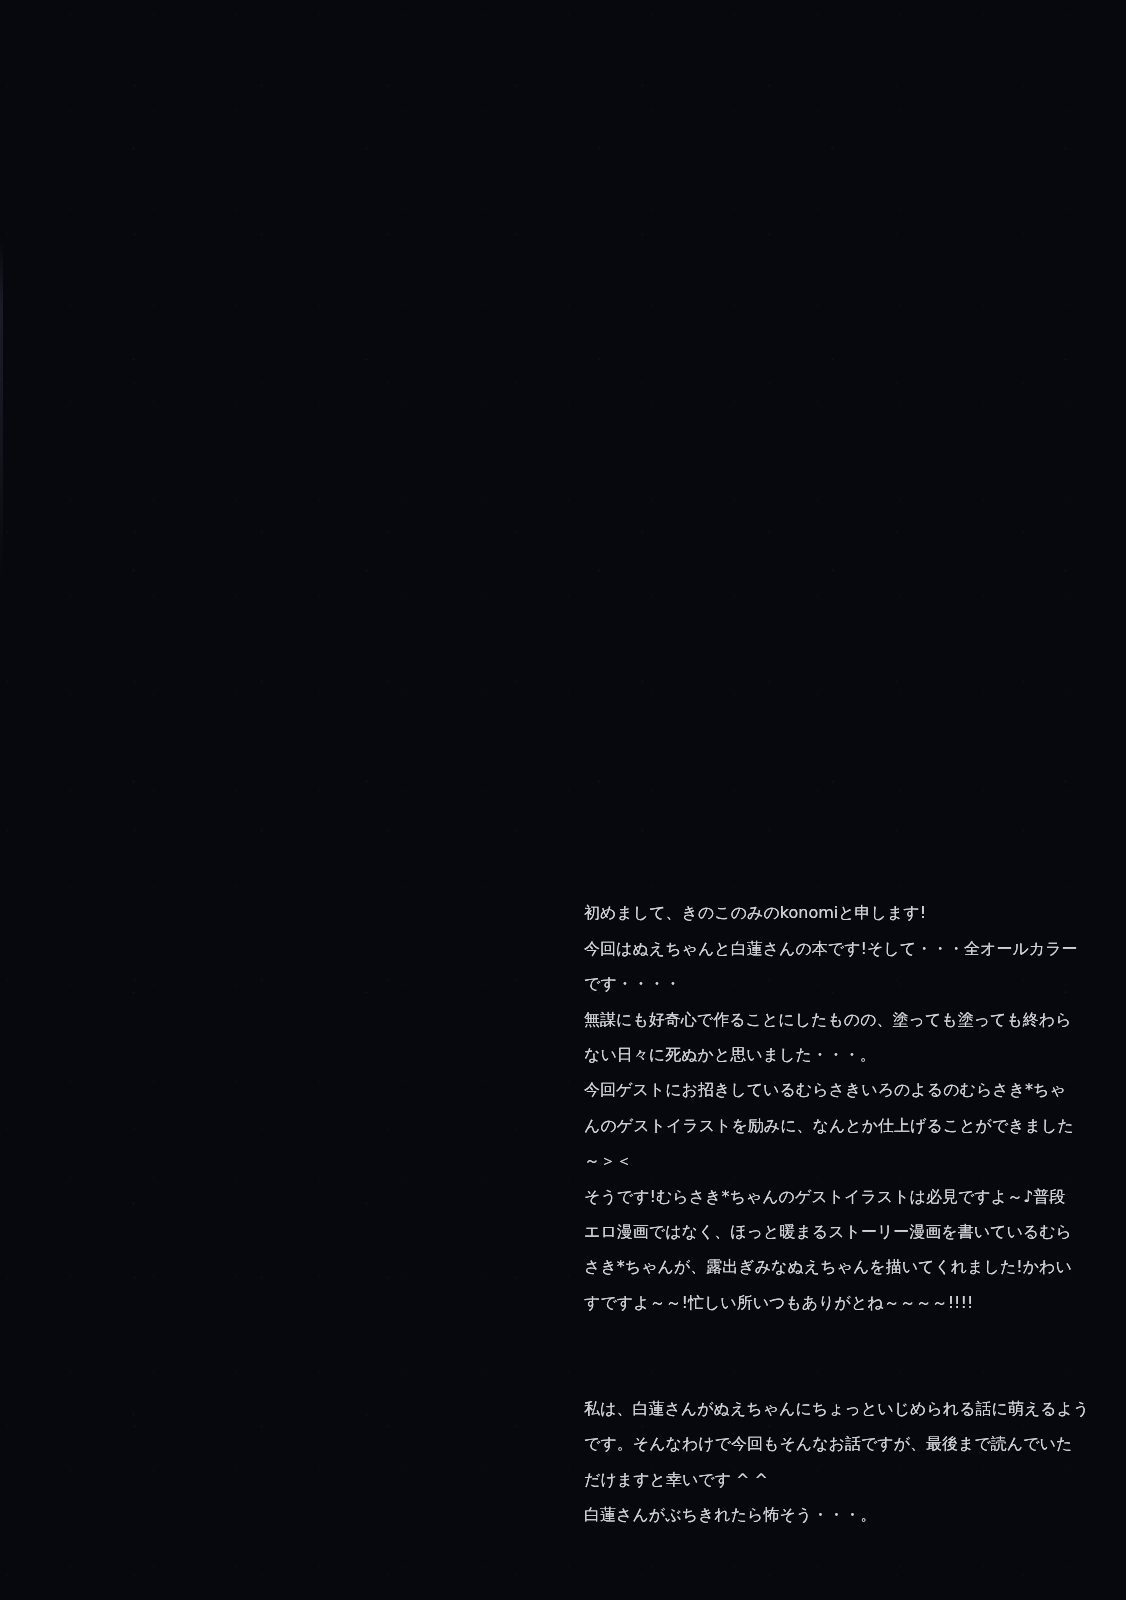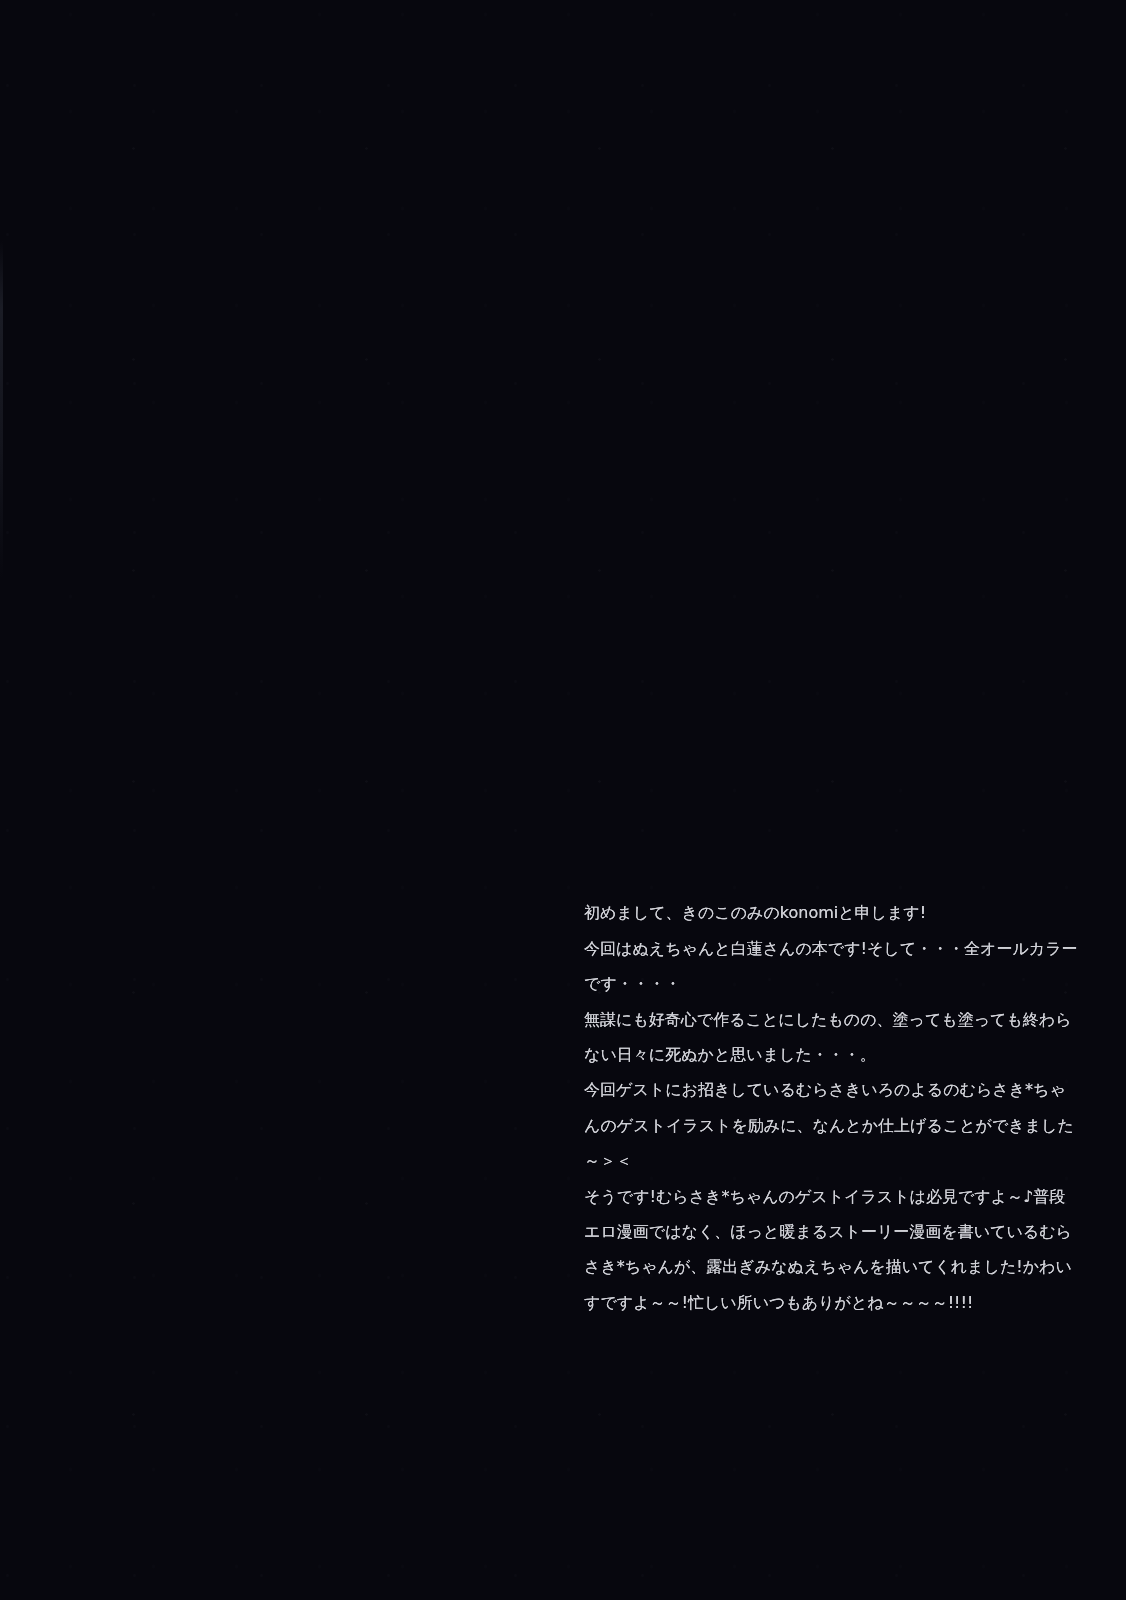--- a/index.html
+++ b/index.html
@@ -79,15 +79,19 @@
 です・・・・
 無謀にも好奇心で作ることにしたものの、塗っても塗っても終わら
 ない日々に死ぬかと思いました・・・。
 今回ゲストにお招きしているむらさきいろのよるのむらさき*ちゃ
 んのゲストイラストを励みに、なんとか仕上げることができました
 ～＞＜
 そうです!むらさき*ちゃんのゲストイラストは必見ですよ～♪普段
 エロ漫画ではなく、ほっと暖まるストーリー漫画を書いているむら
 さき*ちゃんが、露出ぎみなぬえちゃんを描いてくれました!かわい
 すですよ～～!忙しい所いつもありがとね～～～～!!!!</p>
+    <p>私は、白蓮さんがぬえちゃんにちょっといじめられる話に萌えるよう
+です。そんなわけで今回もそんなお話ですが、最後まで読んでいた
+だけますと幸いです ^ ^
+白蓮さんがぶちきれたら怖そう・・・。</p>
     
   </div>
 </div>
 
 </body></html>

